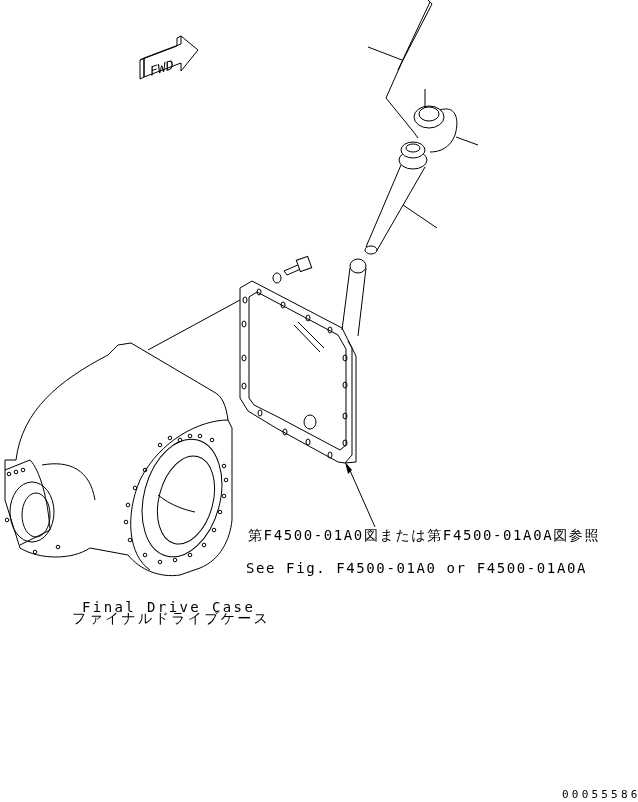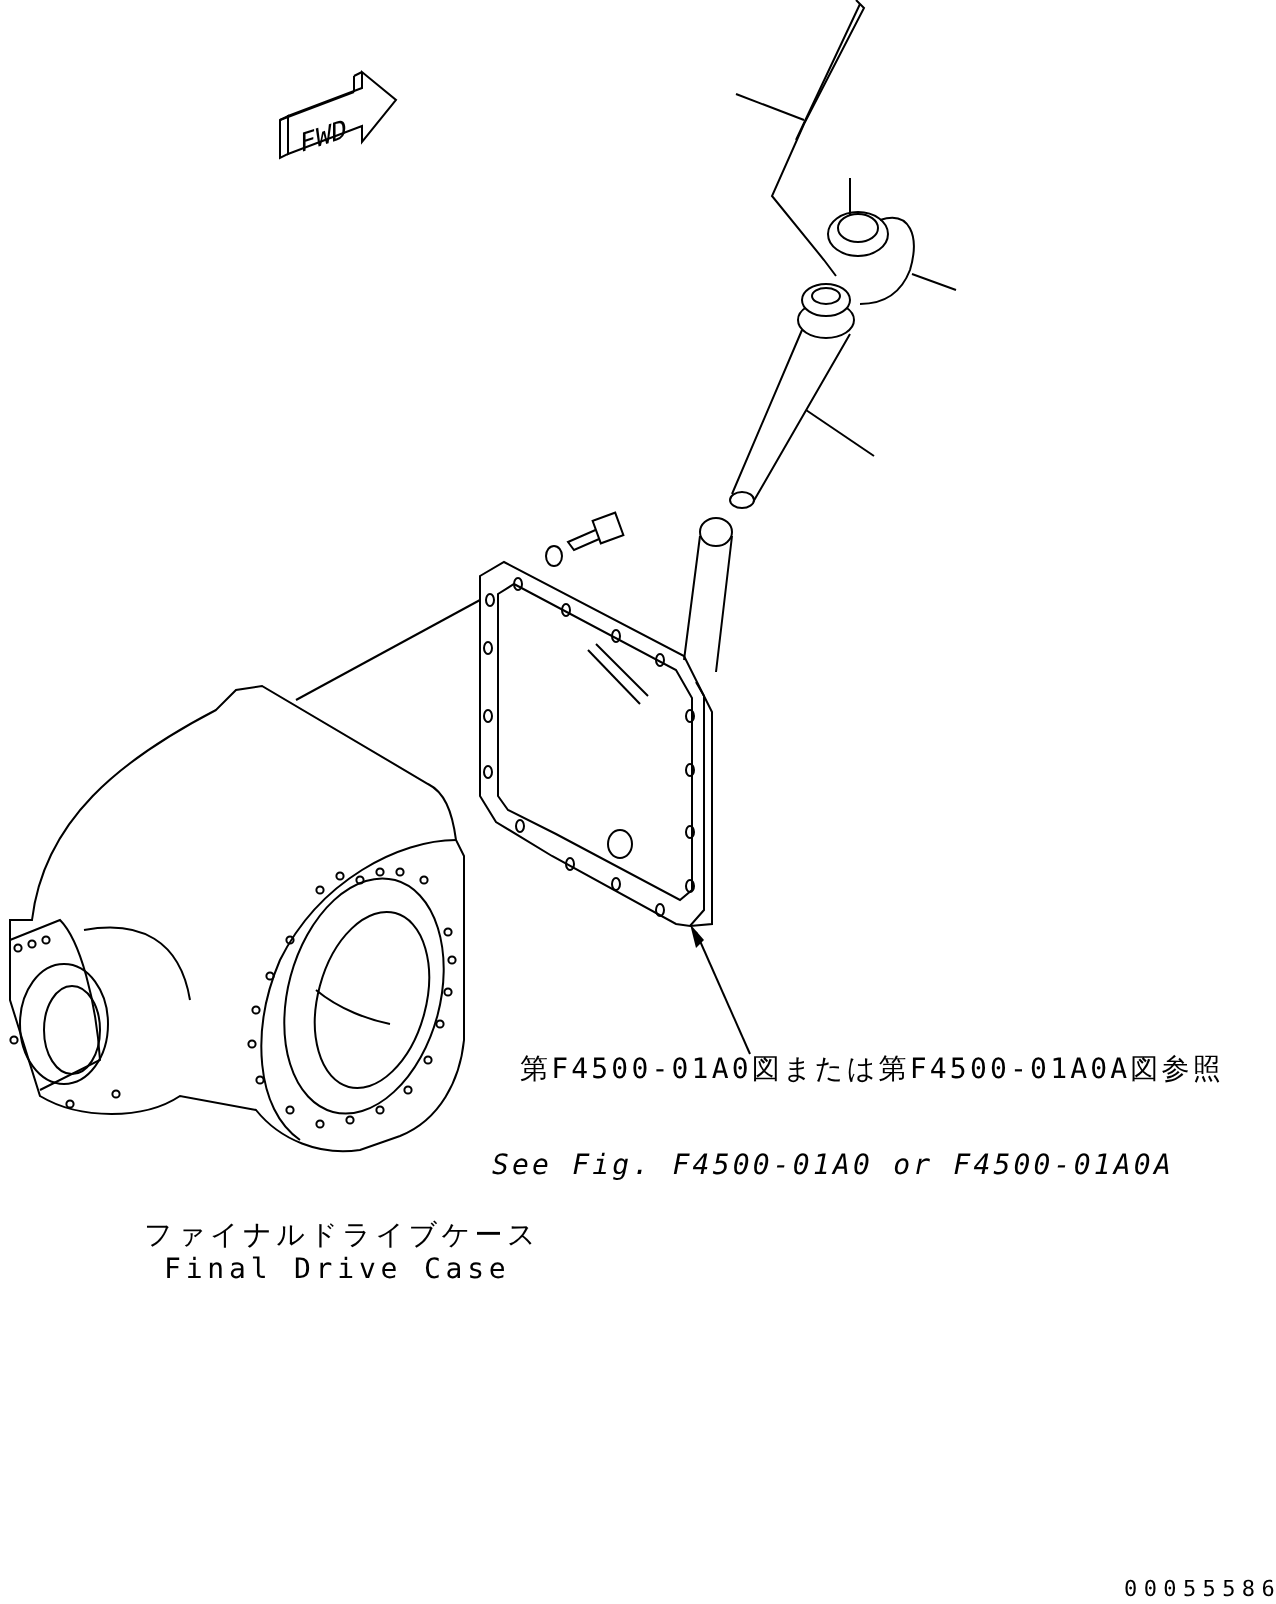--- a/index.html
+++ b/index.html
@@ -1,24 +1,24 @@
 <!DOCTYPE html>
 <html><head>
 <meta charset="utf-8">
 <style>
   html, body { margin: 0; padding: 0; background: #ffffff; }
   body { width: 638px; height: 802px; position: relative; overflow: hidden;
          font-family: "DejaVu Sans Mono", monospace; color: #000; }
   #canvas { position: absolute; left: 0; top: 0; width: 638px; height: 802px; }
   .label { position: absolute; white-space: nowrap; font-family: "DejaVu Sans Mono", monospace;
            font-size: 14px; letter-spacing: 1.6px; line-height: 16px; color: #000; }
-  .ref-jp { left: 260px; top: 527px; text-align: center; }
-  .ref-en { left: 246px; top: 575px; font-style: italic; }
+  .ref-jp { left: 248px; top: 527px; text-align: center; }
+  .ref-en { left: 246px; top: 560px; }
   .case-jp { left: 72px; top: 610px; letter-spacing: 2.2px; }
-  .case-en { left: 82px; top: 627px; letter-spacing: 2.4px; }
+  .case-en { left: 82px; top: 599px; letter-spacing: 2.4px; }
   .fig-id { left: 562px; top: 787px; font-size: 11px; letter-spacing: 3.2px; }
   svg .ln { stroke: #000; stroke-width: 1; fill: none; }
   svg .lnw { stroke: #000; stroke-width: 1; fill: #fff; }
   svg .hole { stroke: #000; stroke-width: 1; fill: none; }
 </style>
 </head>
 <body>
 
 <svg id="canvas" viewBox="0 0 638 802" xmlns="http://www.w3.org/2000/svg">
 

